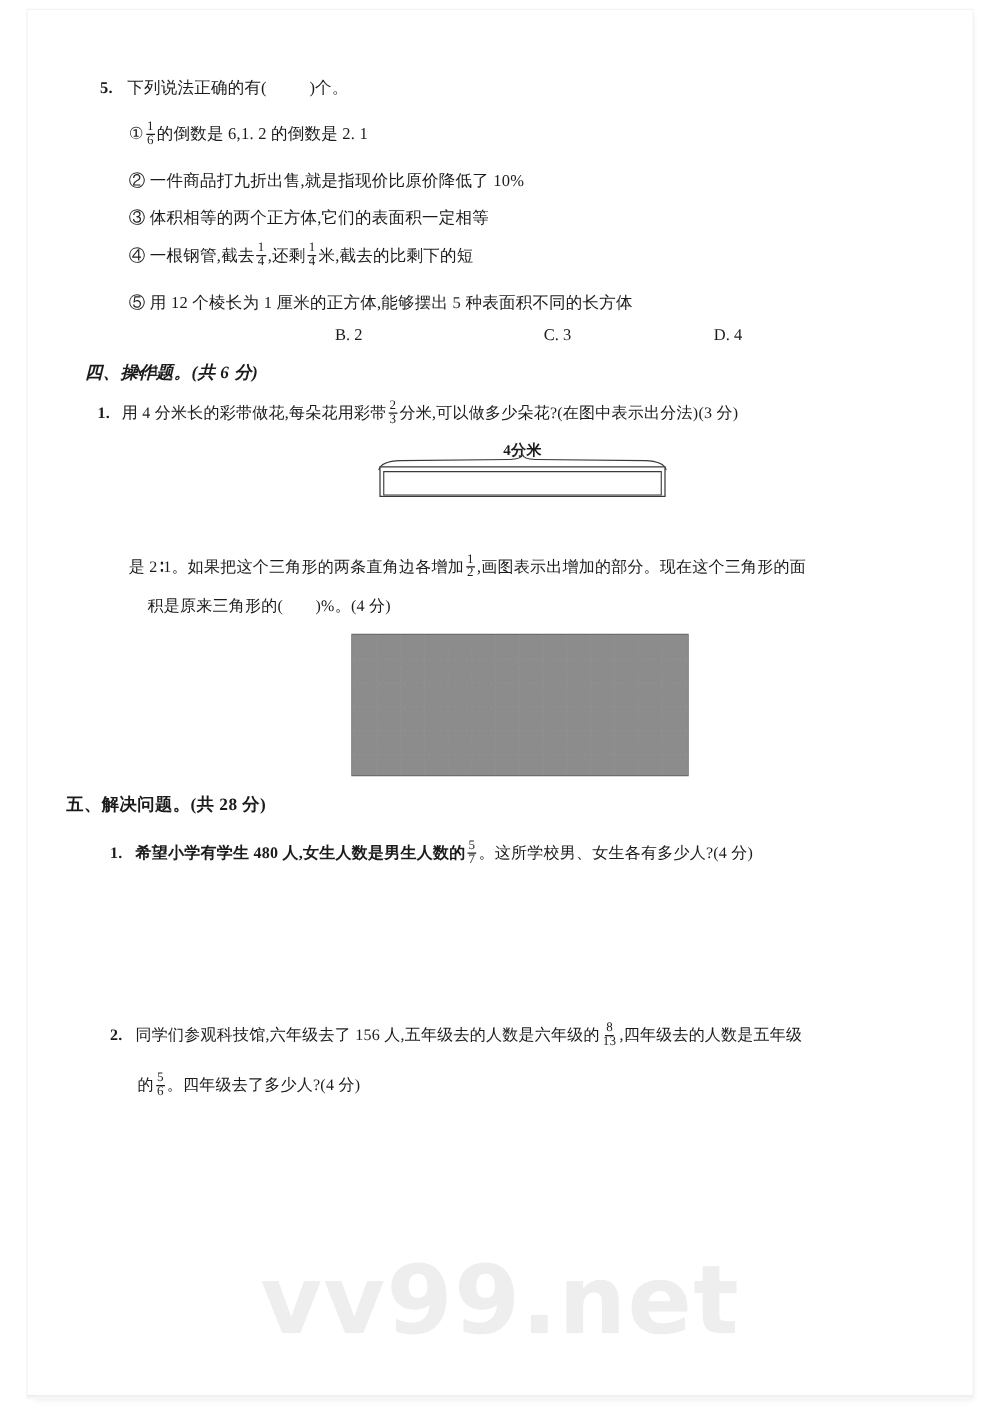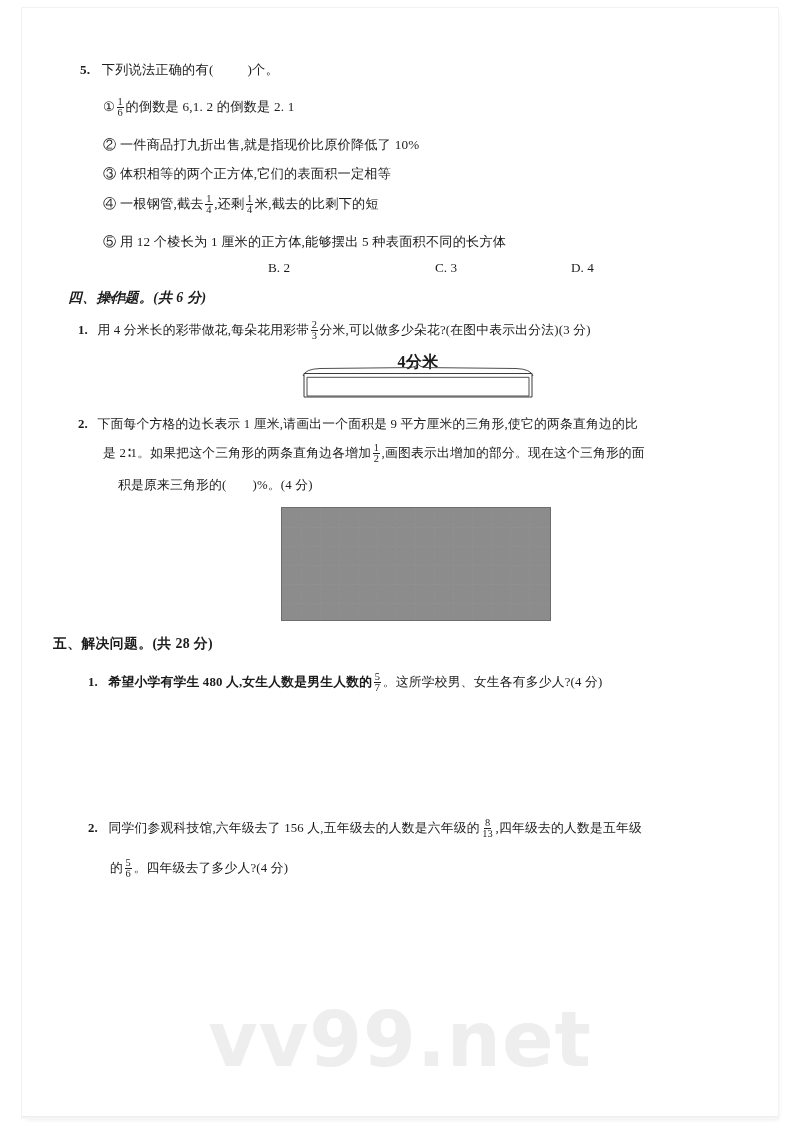--- a/index.html
+++ b/index.html
@@ -117,21 +117,21 @@
     top: 352px;
     width: 236px;
     height: 46px;
   }
   #ribbon-label {
     position: absolute;
     left: 0;
     top: 0;
     width: 236px;
     text-align: center;
-    font-size: 16px;
+    font-size: 12px;
     font-weight: bold;
     letter-spacing: 0.3px;
   }
 
   
   #grid-figure {
     position: absolute;
     left: 281px;
     top: 507px;
     width: 270px;
@@ -243,24 +243,20 @@
     <div id="ribbon-label">4分米</div>
     <svg width="236" height="46" viewBox="0 0 236 46" style="position:absolute; left:0; top:0;">
 
       <path d="M3,24 Q5,17 20,16.5 L108,15.6 Q117,15.4 118,11.5 Q119,15.4 128,15.6 L216,16.5 Q231,17 233,24" fill="none" stroke="#3a3a3a" stroke-width="0.9"></path>
 
       <path d="M4,21.5 L232,21.5 L232,45 L4,45 Z" fill="#ffffff" stroke="#3a3a3a" stroke-width="1"></path>
       <path d="M7,25.3 L229,25.3 L229,44 L7,44 Z" fill="none" stroke="#3a3a3a" stroke-width="0.9"></path>
     </svg>
   </div>
 
-  <div class="row" style="left:78px; top:415px; font-size:12.8px;">
-    <span class="qnum">2.</span>
-    <span style="margin-left:6px;">下面每个方格的边长表示 1 厘米,请画出一个面积是 9 平方厘米的三角形,使它的两条直角边的比</span>
-  </div>
   <div class="row" style="left:103px; top:443px; font-size:12.8px;">
     <span>是 2∶1。如果把这个三角形的两条直角边各增加</span><span class="frac">
         <span class="num">1</span>
         <span class="den">2</span>
       </span><span>,画图表示出增加的部分。现在这个三角形的面</span>
   </div>
   <div class="row" style="left:103px; top:476px; font-size:12.8px;margin-left:15px;">
     <span>积是原来三角形的(</span><span class="gap-sm"></span><span>)%。(4 分)</span>
   </div>
 

